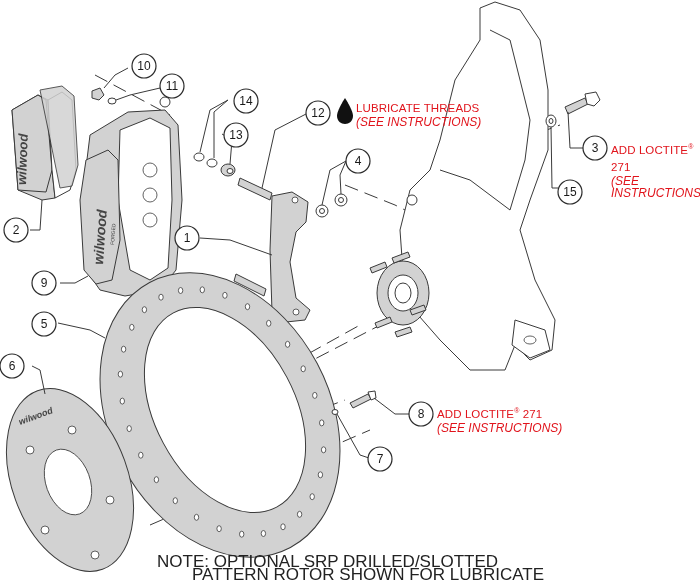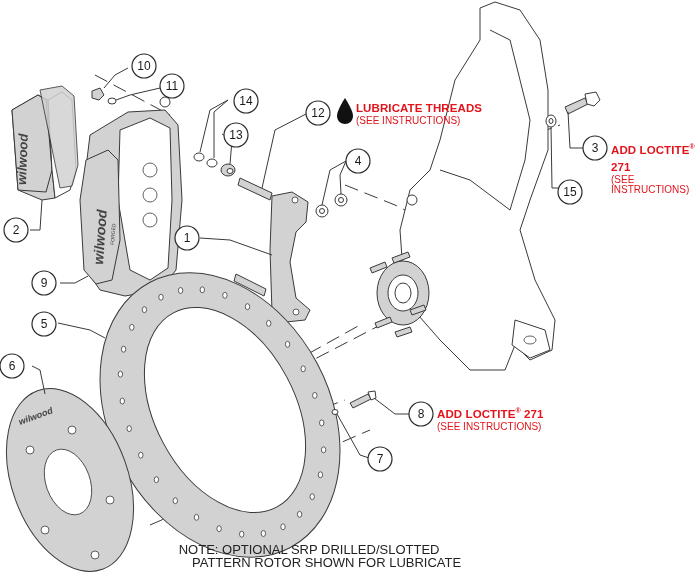--- a/index.html
+++ b/index.html
@@ -9,25 +9,25 @@
   .part-fill { fill: #d2d2d2; stroke: #3a3a3a; stroke-width: 1; }
   .part-light { fill: #ffffff; stroke: #3a3a3a; stroke-width: 1; }
   .part-line { fill: none; stroke: #3a3a3a; stroke-width: 1; }
   .leader { fill: none; stroke: #3a3a3a; stroke-width: 1; }
   .dash { fill: none; stroke: #3a3a3a; stroke-width: 1; stroke-dasharray: 14 7; }
   .callout-circle { fill: #ffffff; stroke: #2b2b2b; stroke-width: 1.2; }
   .callout-num { font-family: "Liberation Sans", sans-serif; font-size: 12px; fill: #1a1a1a; text-anchor: middle; dominant-baseline: central; }
   .hole { fill: #ffffff; stroke: #3a3a3a; stroke-width: 0.8; }
   .brand { font-family: "Liberation Sans", sans-serif; font-style: italic; font-weight: bold; fill: #444; }
   .note-red { position: absolute; color: #e1141c; font-family: "Liberation Sans", sans-serif; line-height: 1.05; }
-  .note-red .main { font-weight: bold; font-size: 11.5px; letter-spacing: 0.1px; }
-  .note-red .sub { font-size: 10px; display: block; }
+  .note-red .main { font-weight: normal; font-size: 11.5px; letter-spacing: 0.1px; }
+  .note-red .sub { font-style: italic; font-size: 12px; display: block; }
   .note-red sup { font-size: 7px; }
-  .footnote { position: absolute; left: 157px; top: 543px; font-size: 13px; color: #222; line-height: 13px;
-              font-family: "Liberation Sans", sans-serif; text-align: center; }
+  .footnote { position: absolute; left: 157px; top: 555px; font-size: 17px; color: #222; line-height: 13px;
+              font-family: "Liberation Sans", sans-serif; }
   .footnote .l2 { display: block; padding-left: 35px; }
 </style>
 </head>
 <body>
 
 <svg id="diagram" viewBox="0 0 700 583" xmlns="http://www.w3.org/2000/svg">
 
   <g>
     <path class="dash" d="M95 75 L170 115"></path>
     <path class="dash" d="M345 185 L395 205 L405 210"></path>

